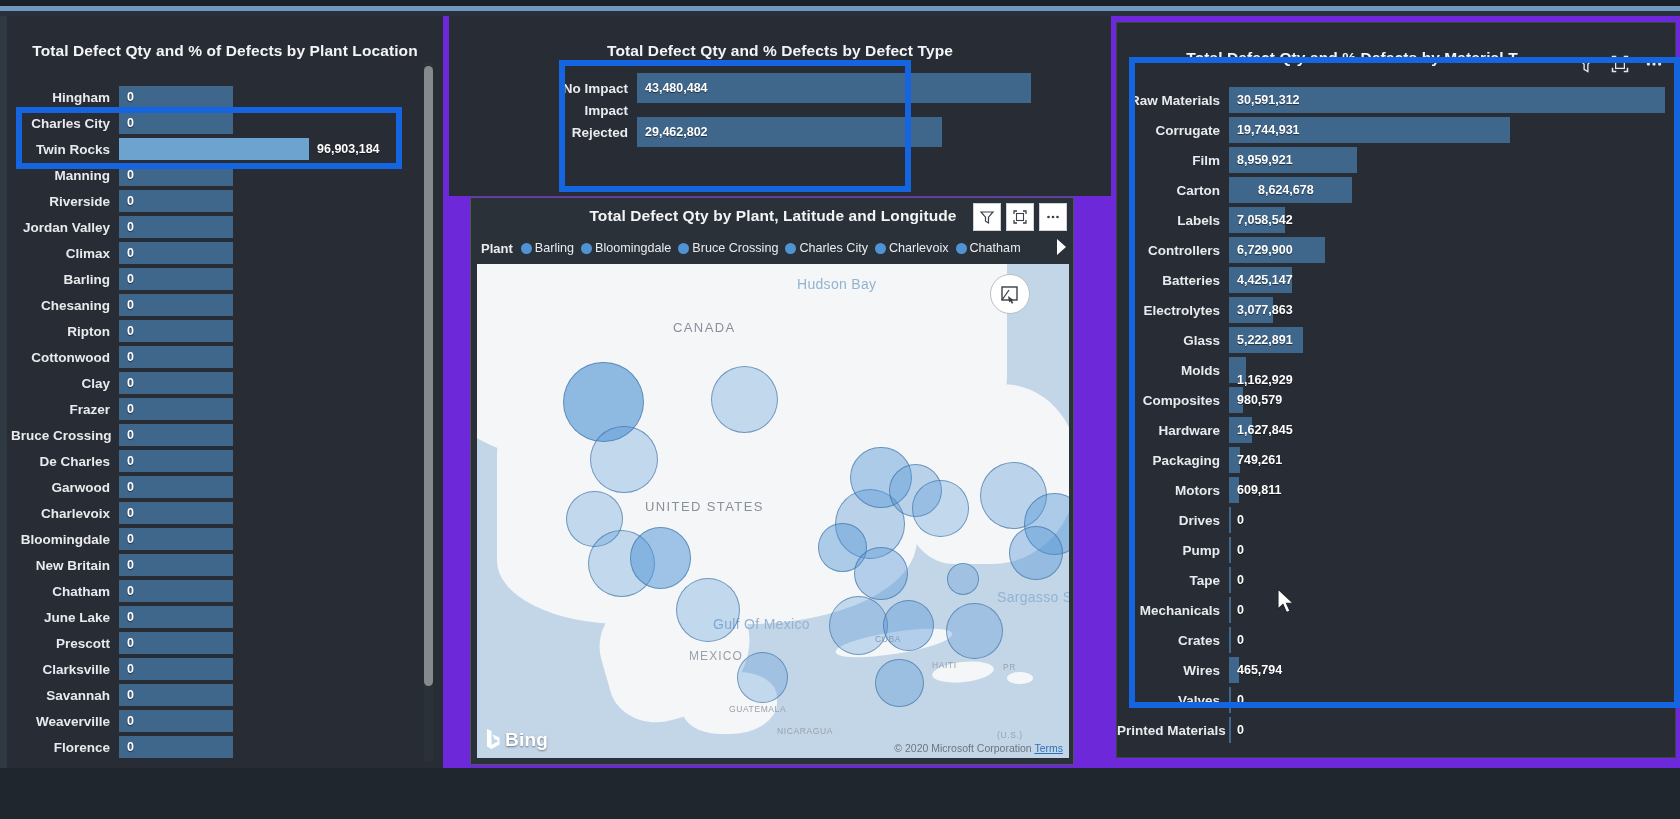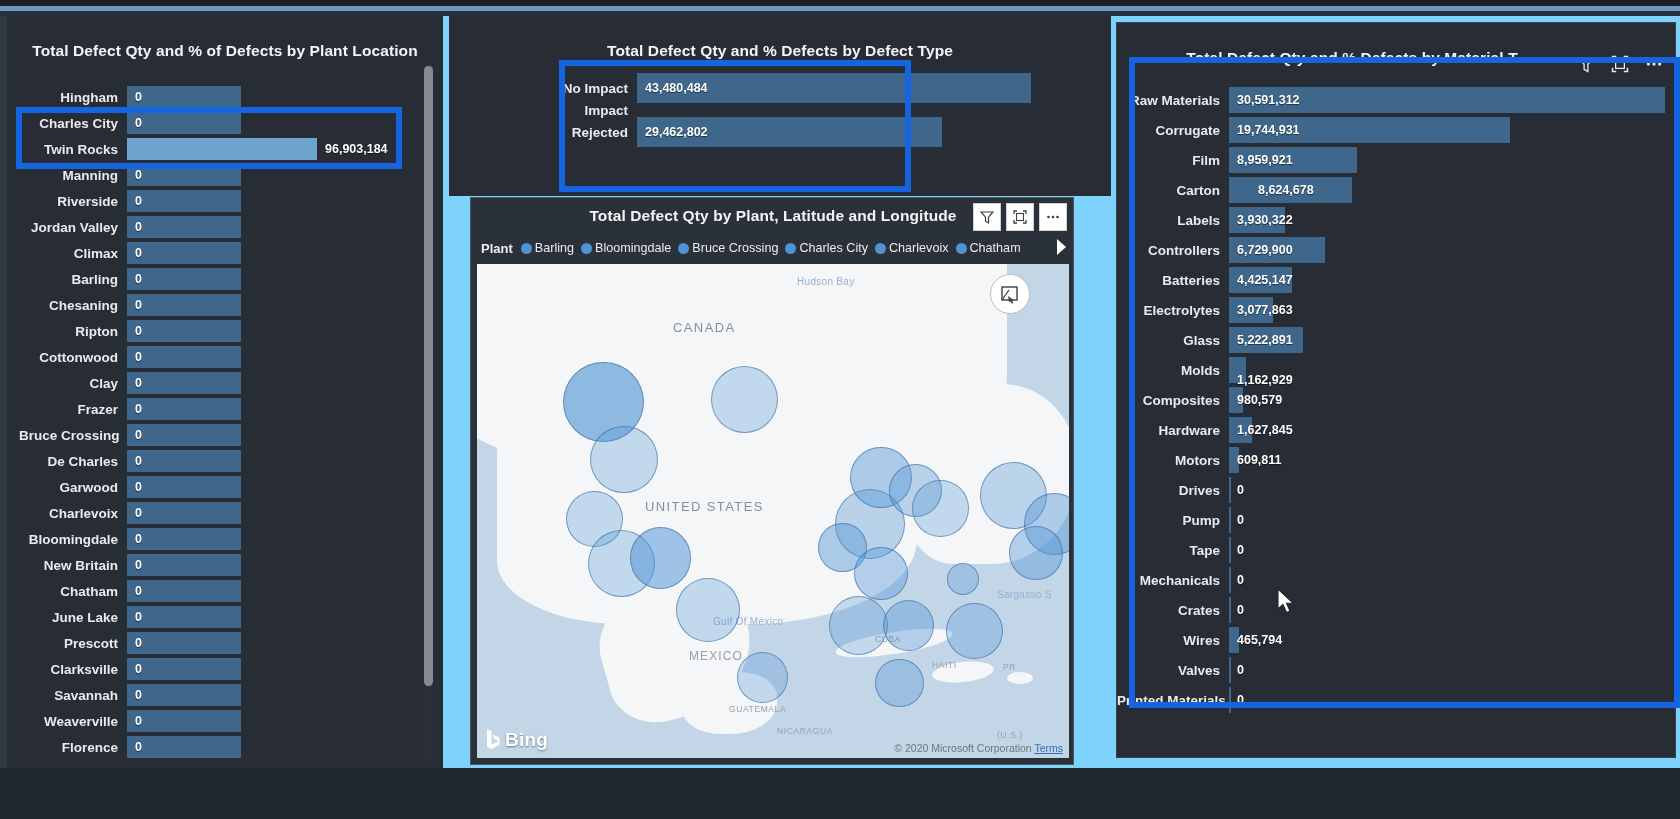--- a/index.html
+++ b/index.html
@@ -2,21 +2,21 @@
 <html><head>
 <meta charset="utf-8">
 <title>Power BI Defect Dashboard</title>
 <style>
   * { box-sizing: border-box; margin: 0; padding: 0; }
   html, body {
     width: 1680px; height: 819px; overflow: hidden;
     background: #20262d;
     font-family: "Liberation Sans", sans-serif;
   }
-  #root { position: relative; width: 1680px; height: 819px; background: #7dd3fc; }
+  #root { position: relative; width: 1680px; height: 819px; background: #6d28d9; }
 
   
   .top-strip-a { position:absolute; left:0; top:0; width:1680px; height:6px; background:#1c2127; }
   .top-strip-b { position:absolute; left:0; top:6px; width:1680px; height:5px; background:#6f98bf; }
   .top-strip-c { position:absolute; left:0; top:11px; width:1680px; height:5px; background:#2a3039; }
   .left-rail  { position:absolute; left:0; top:16px; width:7px; height:803px; background:#2f3942; }
   .bottom-bar { position:absolute; left:0; top:768px; width:1680px; height:51px; background:#20262d; }
 
   
   .card { position:absolute; background:#282d35; }
@@ -40,21 +40,21 @@
   .bar-val {
     position:absolute; top:50%; transform:translateY(-50%);
     color:#ffffff; font-size:12.5px; font-weight:bold; white-space:nowrap;
     z-index:3; text-shadow:0 1px 1px rgba(0,0,0,.55);
   }
   .bar-val.outside { color:#ffffff; }
 
   
   #plantCard { left:7px; top:16px; width:436px; height:752px; }
   #plantTitle { position:absolute; left:0; top:26px; width:436px; }
-  #plantList { position:absolute; left:12px; top:68px; width:420px; height:690px; }
+  #plantList { position:absolute; left:4px; top:68px; width:420px; height:690px; }
   #plantList .bar-row { height:26px; margin-bottom:0px; }
   #plantList .bar-cat { width:108px; }
   #plantList .bar-track { margin-right:122px; }
   #plantScrollTrack {
     position:absolute; left:424px; top:62px; width:9px; height:700px;
     background:#2b3138; border-radius:5px;
   }
   #plantScrollThumb {
     position:absolute; left:424px; top:66px; width:9px; height:620px;
     background:#868a8e; border-radius:5px;
@@ -95,21 +95,21 @@
   #mapCanvas {
     position:absolute; left:6px; top:66px; width:592px; height:494px;
     background:#c3d6e8; overflow:hidden;
   }
   .landmass { position:absolute; background:#f4f6f8; }
   .map-label {
     position:absolute; color:#8a9099; font-size:13px; letter-spacing:1.4px;
     white-space:nowrap; pointer-events:none;
   }
   .map-label.sm { font-size:8.5px; letter-spacing:.6px; color:#9aa1aa; }
-  .map-label.water { color:#93b3d1; font-size:10px; letter-spacing:.3px; }
+  .map-label.water { color:#93b3d1; font-size:14px; letter-spacing:.3px; }
   .bubble { position:absolute; border-radius:50%; background:rgba(79,147,212,.42); border:1px solid rgba(58,110,162,.62); }
   #mapSelectTool {
     position:absolute; left:513px; top:10px; width:40px; height:40px;
     border-radius:50%; background:#ffffff; border:1px solid #b9bfc6;
     display:flex; align-items:center; justify-content:center;
   }
   #bingLogo {
     position:absolute; left:8px; bottom:6px; display:flex; align-items:center; gap:4px;
   }
   #bingText { color:#ffffff; font-size:19px; font-weight:600; letter-spacing:.2px;
@@ -539,21 +539,21 @@
           <div class="bar-cat">Carton</div>
           <div class="bar-track">
             <div class="bar-fill" style="width: 28.1932%; height: 26px;"></div>
             <div class="bar-val" style="left: 8px; padding-left: 21px;">8,624,678</div>
           </div>
         </div>
         <div class="bar-row">
           <div class="bar-cat">Labels</div>
           <div class="bar-track">
             <div class="bar-fill" style="width: 12.8478%; height: 26px;"></div>
-            <div class="bar-val" style="left: 8px;">3,930,322</div>
+            <div class="bar-val" style="left: 8px;">7,058,542</div>
           </div>
         </div>
         <div class="bar-row">
           <div class="bar-cat">Controllers</div>
           <div class="bar-track">
             <div class="bar-fill" style="width: 21.9994%; height: 26px;"></div>
             <div class="bar-val" style="left: 8px;">6,729,900</div>
           </div>
         </div>
         <div class="bar-row">
@@ -589,20 +589,27 @@
           <div class="bar-track">
             <div class="bar-fill" style="width: 3.20542%; height: 26px;"></div>
             <div class="bar-val" style="left: 8px;">980,579</div>
           </div>
         </div>
         <div class="bar-row">
           <div class="bar-cat">Hardware</div>
           <div class="bar-track">
             <div class="bar-fill" style="width: 5.32127%; height: 26px;"></div>
             <div class="bar-val" style="left: 8px;">1,627,845</div>
+          </div>
+        </div>
+        <div class="bar-row">
+          <div class="bar-cat">Packaging</div>
+          <div class="bar-track">
+            <div class="bar-fill" style="width: 2.44926%; height: 26px;"></div>
+            <div class="bar-val" style="left: 8px;">749,261</div>
           </div>
         </div>
         <div class="bar-row">
           <div class="bar-cat">Motors</div>
           <div class="bar-track">
             <div class="bar-fill" style="width: 2.2%; height: 26px;"></div>
             <div class="bar-val" style="left: 8px;">609,811</div>
           </div>
         </div>
         <div class="bar-row">

